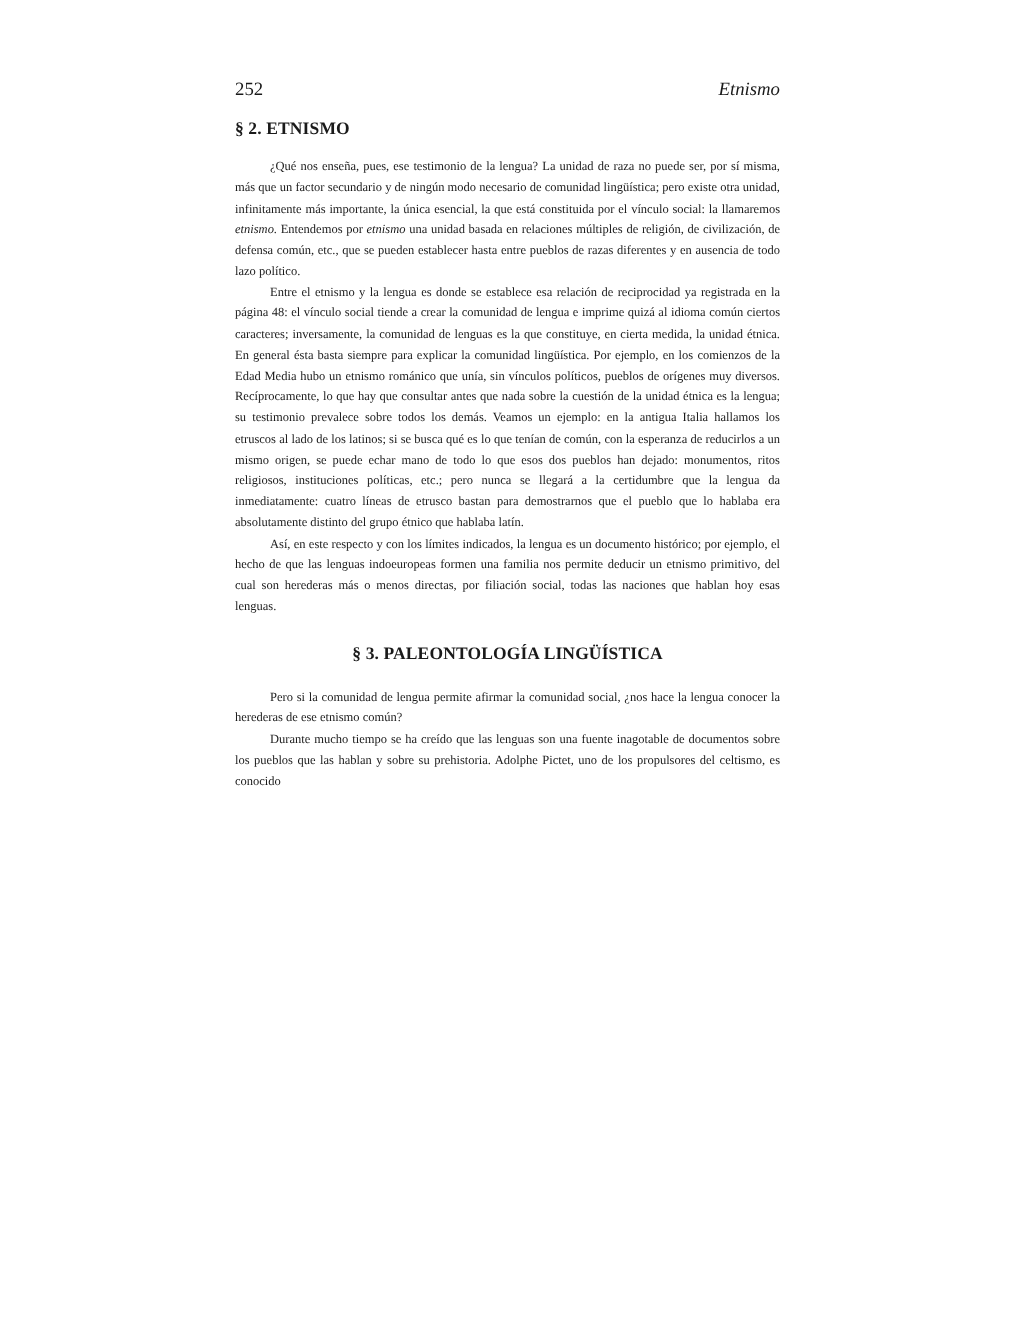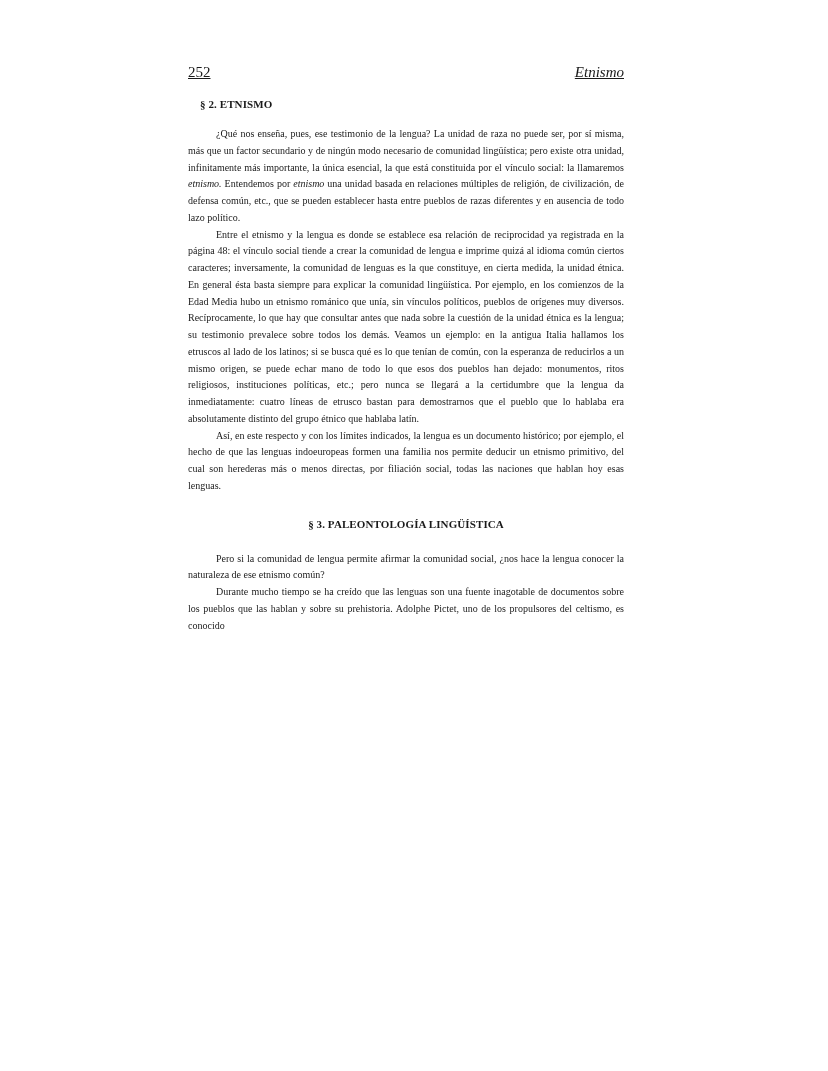--- a/index.html
+++ b/index.html
@@ -18,28 +18,27 @@
     top: 62px;
     width: 436px;
   }
   .running-head {
     display: flex;
     justify-content: space-between;
     align-items: center;
     font-size: 15px;
     line-height: 20px;
     height: 20px;
-    text-decoration: underline;
   }
   .running-title { font-style: italic; }
   .section-heading {
-    font-size: 11px;
+    font-size: 14px;
     letter-spacing: 0.1px;
     line-height: 16px;
-    margin: 12px;
+    margin: 0;
   }
   .sh1 { margin-top: 14px; }
   .sh2 { margin-top: 21px; text-align: center; }
   .para {
     font-size: 10px;
     line-height: 16.75px;
     text-align: justify;
     hyphens: manual;
     margin: 0;
     text-indent: 28px;
@@ -64,18 +63,18 @@
     <p class="para first-after-heading"><span>¿Qué nos enseña, pues, ese testimonio de la lengua? La unidad de raza no puede ser, por sí misma, más que un factor secundario y de ningún modo necesario de comunidad lingüística; pero existe otra unidad, infinitamente más importante, la única esencial, la que está constituida por el vínculo social: la llamaremos </span><em>etnismo.</em><span> Entendemos por </span><em>etnismo</em><span> una unidad basada en relaciones múltiples de religión, de civilización, de defensa común, etc., que se pueden establecer hasta entre pueblos de razas diferentes y en ausencia de todo lazo político.</span></p>
 
     <p class="para">Entre el etnismo y la lengua es donde se establece esa relación de reciprocidad ya registrada en la página 48: el vínculo social tiende a crear la comunidad de lengua e imprime quizá al idioma común ciertos caracteres; inversamente, la comunidad de lenguas es la que constituye, en cierta medida, la unidad étnica. En general ésta basta siempre para explicar la comunidad lingüística. Por ejemplo, en los comienzos de la Edad Media hubo un etnismo románico que unía, sin vínculos políticos, pueblos de orígenes muy diversos. Recíprocamente, lo que hay que consultar antes que nada sobre la cuestión de la unidad étnica es la lengua; su testimonio prevalece sobre todos los demás. Veamos un ejemplo: en la antigua Italia hallamos los etruscos al lado de los latinos; si se busca qué es lo que tenían de común, con la esperanza de reducirlos a un mismo origen, se puede echar mano de todo lo que esos dos pueblos han dejado: monumentos, ritos religiosos, instituciones políticas, etc.; pero nunca se llegará a la certidumbre que la lengua da inmediatamente: cuatro líneas de etrusco bastan para demostrarnos que el pueblo que lo hablaba era absolutamente distinto del grupo étnico que hablaba latín.</p>
 
     <p class="para">Así, en este respecto y con los límites indicados, la lengua es un documento histórico; por ejemplo, el hecho de que las lenguas indoeuropeas formen una familia nos permite deducir un etnismo primitivo, del cual son herederas más o menos directas, por filiación social, todas las naciones que hablan hoy esas lenguas.</p>
   </section>
 
   <section>
     <h2 class="section-heading sh2">§ 3. PALEONTOLOGÍA LINGÜÍSTICA</h2>
 
-    <p class="para after-h2">Pero si la comunidad de lengua permite afirmar la comunidad social, ¿nos hace la lengua conocer la naturaleza de ese etnismo común?</p>
+    <p class="para after-h2">Pero si la comunidad de lengua permite afirmar la comunidad social, ¿nos hace la lengua conocer la herederas de ese etnismo común?</p>
 
     <p class="para">Durante mucho tiempo se ha creído que las lenguas son una fuente inagotable de documentos sobre los pueblos que las hablan y sobre su prehistoria. Adolphe Pictet, uno de los propulsores del celtismo, es conocido</p>
   </section>
 
 </div>
 
 </body></html>

